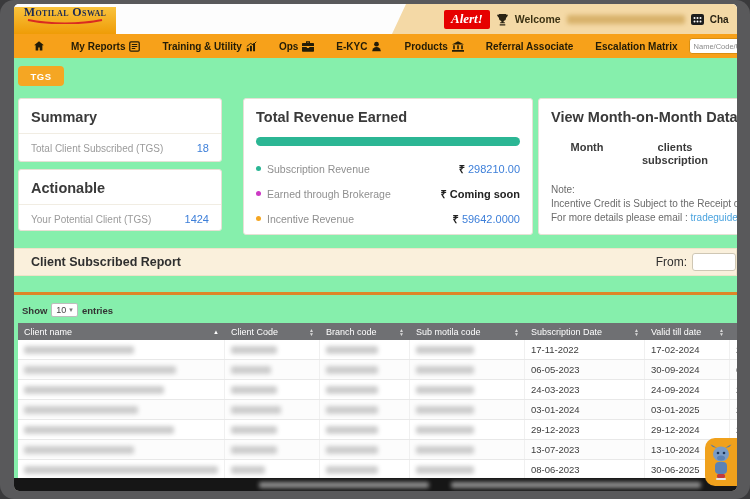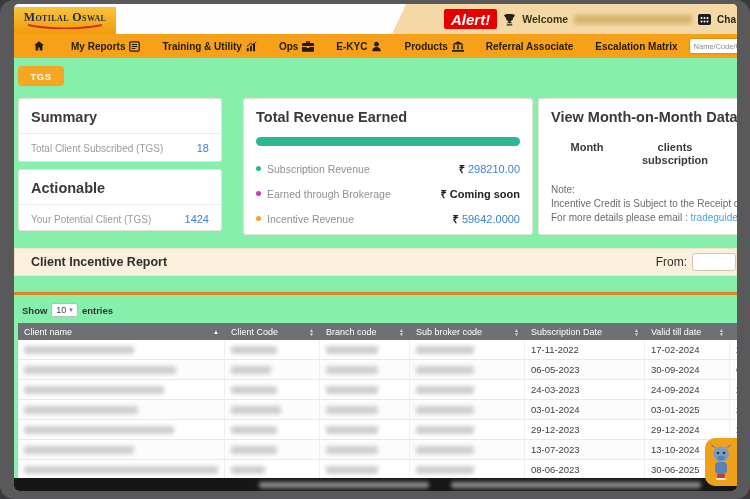--- a/index.html
+++ b/index.html
@@ -2,25 +2,25 @@
 <html><head>
 <meta charset="utf-8">
 <style>
   * { margin:0; padding:0; box-sizing:border-box; }
   body { font-family:"Liberation Sans", sans-serif; background:#3a3a3c; }
   .frame { position:relative; width:750px; height:499px; background:#59595b; border-radius:14px; overflow:hidden; }
   .inner { position:absolute; left:14px; top:4px; width:723px; height:487px; border-radius:5px; overflow:hidden; background:#f5efe3; }
 
   
   .topbar { position:absolute; left:0; top:0; width:100%; height:30px; background:#fdfdfd; }
-  .logo { position:absolute; left:0; top:3px; width:102px; height:27px; background:linear-gradient(180deg,#f9c33d 0%,#ef9c07 100%); display:flex; flex-direction:column; align-items:center; justify-content:center; }
+  .logo { position:absolute; left:0; top:3px; width:102px; height:27px; background:linear-gradient(180deg,#f9c33d 0%,#ef9c07 100%); display:flex; flex-direction:column; align-items:center; }
   .logo-text { font-family:"Liberation Serif", serif; font-variant:small-caps; font-weight:bold; font-size:12px; letter-spacing:.4px; color:#1b2a55; line-height:11px; }
   .logo svg { display:block; margin-top:1px; }
   .welcome-strip { position:absolute; right:0; top:0; height:30px; width:345px; background:#f4d9a6; clip-path:polygon(14px 0, 100% 0, 100% 100%, 0 100%); display:flex; align-items:center; gap:6px; padding-left:52px; }
-  .alert-badge { background:#e60000; color:#fff; font-size:15px; font-weight:bold; font-style:italic; padding:1.5px 7px; border-radius:2px; }
+  .alert-badge { background:#e60000; color:#fff; font-size:13px; font-weight:bold; font-style:italic; padding:1.5px 7px; border-radius:2px;font-family:Liberation Serif, serif; }
   .welcome-txt { font-size:10.5px; color:#3c3213; font-weight:bold; }
   .name-blur { width:118px; height:9px; background:#d8b26b; border-radius:2px; filter:blur(2px); }
   .chat-lbl { font-size:10px; color:#2b2414; font-weight:bold; }
 
   
   .navbar { position:absolute; left:0; top:30px; width:100%; height:24px; background:#f7a11a; display:flex; align-items:center; gap:0; padding:0 8px; }
   .nav-item { display:flex; align-items:center; gap:4px; font-size:10px; font-weight:bold; color:#231c07; padding:0 11px; height:100%; cursor:pointer; white-space:nowrap; }
   .nav-item svg { flex:0 0 auto; }
   .nav-search { margin-left:auto; width:86px; height:16px; background:#fff; border:1px solid #d88f12; border-radius:3px; font-size:7.5px; color:#8a8a8a; padding:0 4px; font-family:"Liberation Sans",sans-serif; }
   .nav-search::placeholder { color:#8a8a8a; }
@@ -226,21 +226,21 @@
         <span class="mom-col">Subscription Revenue</span>
       </div>
       <div class="mom-note">
         <div>Note:</div>
         <div>Incentive Credit is Subject to the Receipt of the pa</div>
         <div><span>For more details please email : </span><span class="mom-link">tradeguide@motila</span></div>
       </div>
     </div>
 
     <div class="report-bar">
-      <span class="report-title">Client Incentive Report</span>
+      <span class="report-title">Client Subscribed Report</span>
       <span class="from-wrap">
         <span class="from-lbl">From:</span>
         <input class="from-input" style="">
       </span>
     </div>
 
     <div class="orange-divider"></div>
 
     <div class="show-row">
       <span>Show</span>
@@ -265,21 +265,21 @@
               </span>
             </div>
         <div class="th">
               <span>Branch code</span>
               <span class="sort">
                 <span>▲</span>
                 <span>▼</span>
               </span>
             </div>
         <div class="th">
-              <span>Sub broker code</span>
+              <span>Sub motila code</span>
               <span class="sort">
                 <span>▲</span>
                 <span>▼</span>
               </span>
             </div>
         <div class="th">
               <span>Subscription Date</span>
               <span class="sort">
                 <span>▲</span>
                 <span>▼</span>

